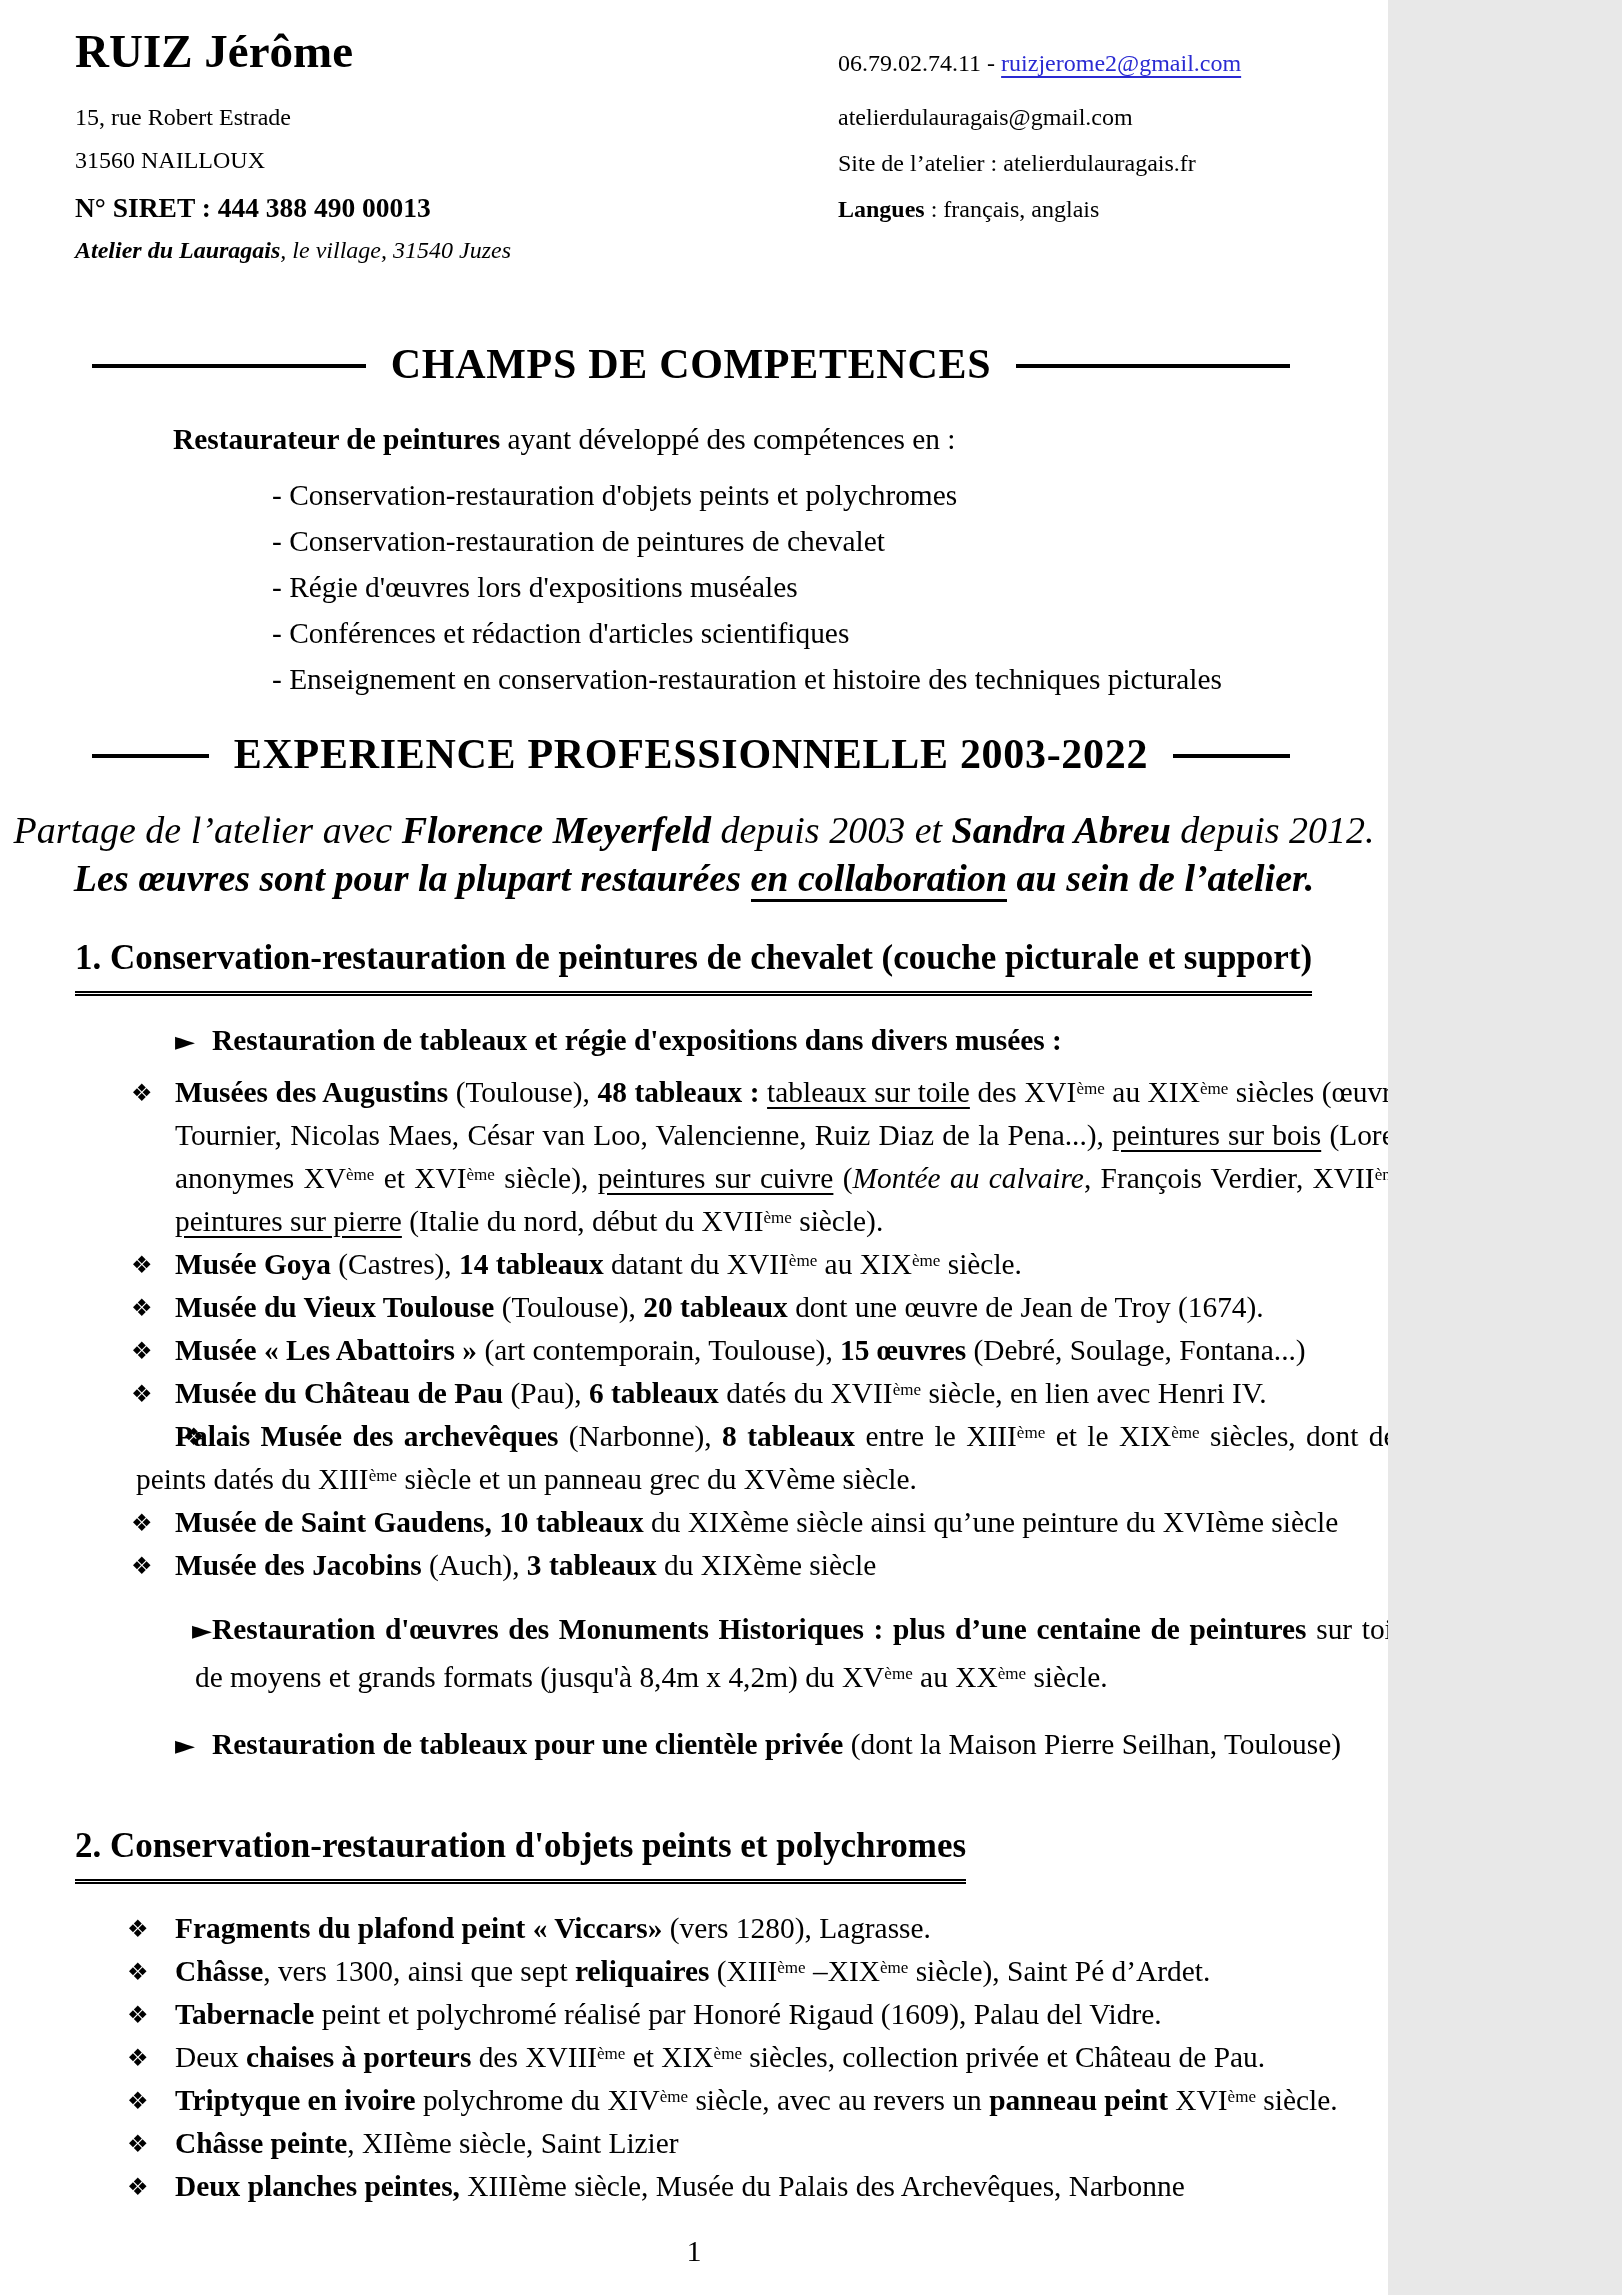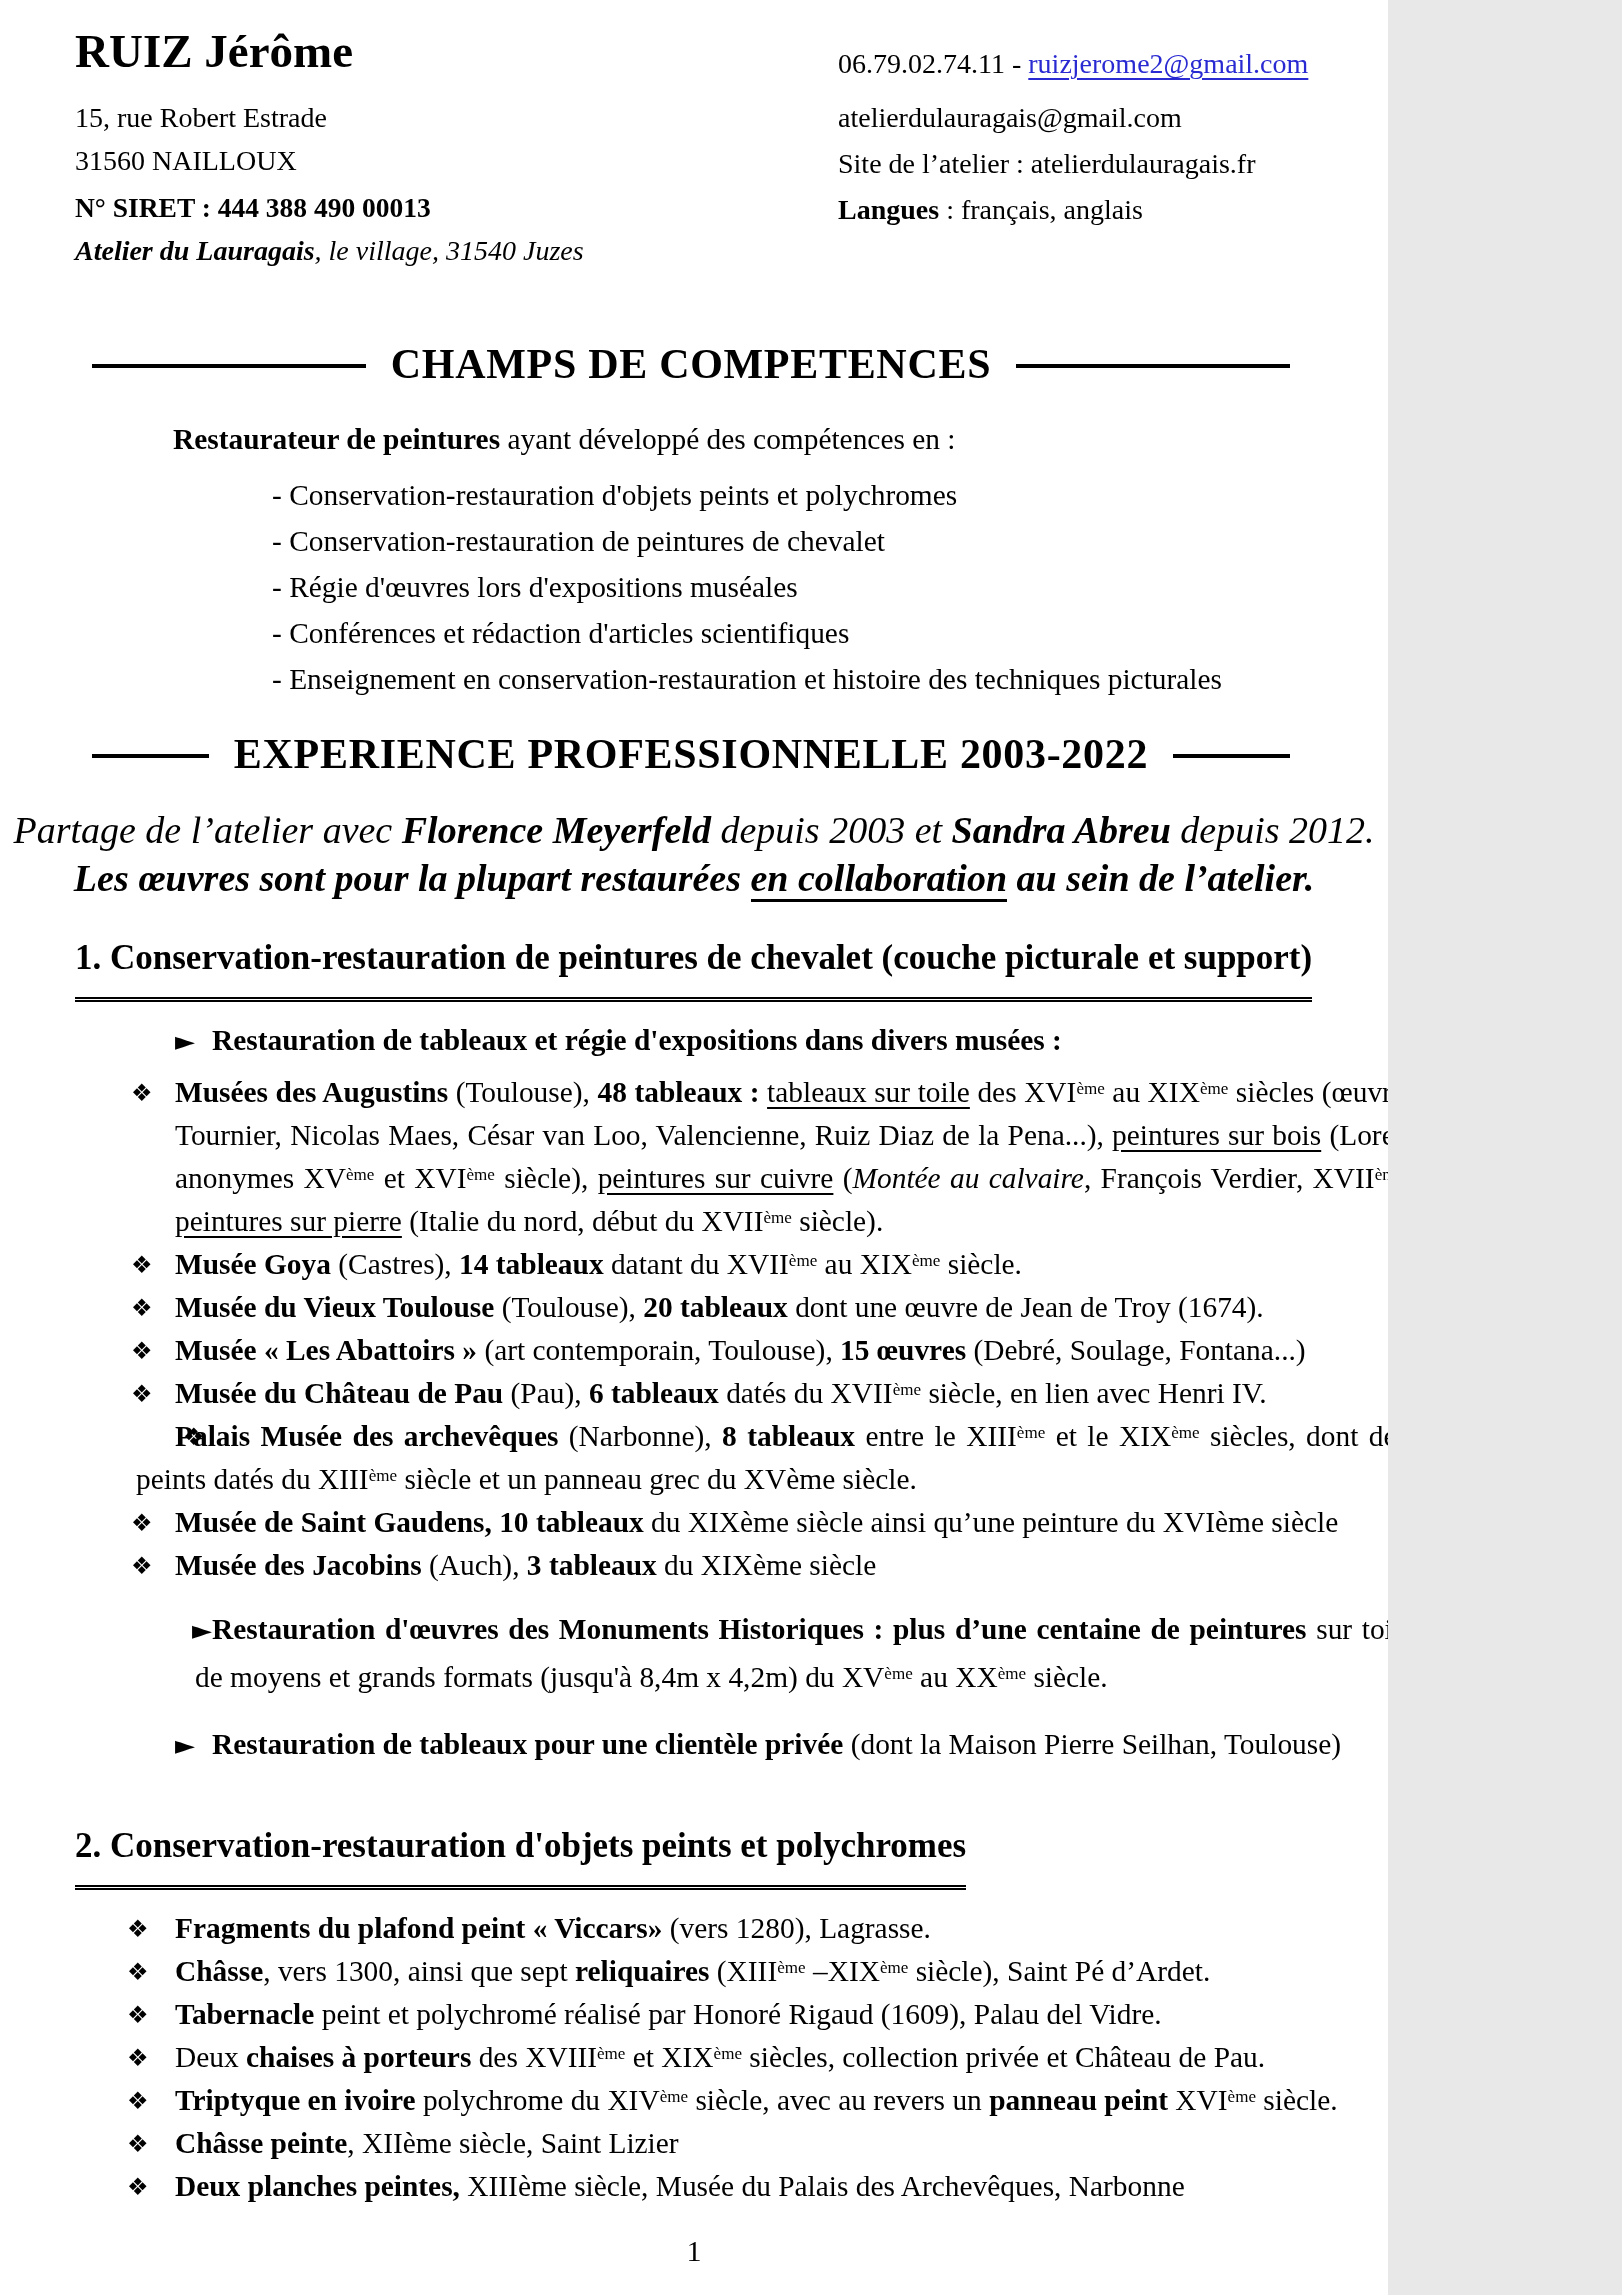--- a/index.html
+++ b/index.html
@@ -11,24 +11,24 @@
     font-size:29.4px;line-height:43px;color:#000;
     overflow:hidden;
   }
   .abs{position:absolute;}
   .b{font-weight:bold;}
   .it{font-style:italic;}
   .u{text-decoration:underline;text-decoration-thickness:2px;text-underline-offset:4.6px;}
   .tu{border-bottom:3.9px solid #000;}
   .link{color:#2a2ad2;text-decoration:underline;text-decoration-thickness:2px;text-underline-offset:4.6px;}
   .sup{font-size:0.58em;position:relative;top:-0.45em;line-height:0;}
-  .dbl{border-bottom:5.9px double #000;padding-bottom:20px;}
+  .dbl{border-bottom:5.9px double #000;padding-bottom:14px;}
 
   .name{font-size:47px;font-weight:bold;line-height:55px;}
-  .hline{font-size:28px;line-height:39px;font-family:Liberation Serif, serif;}
+  .hline{font-size:24px;line-height:39px;font-family:Liberation Serif, serif;}
   .siret{font-size:27.5px;font-weight:bold;line-height:39px;}
 
   .hr-title{left:92px;right:98px;display:flex;align-items:center;gap:25px;}
   .hr-text{font-weight:bold;font-size:42px;white-space:nowrap;letter-spacing:0.7px;}
   .rule{flex:1;height:4.6px;background:#000;margin-top:2.6px;}
 
   .center-line{left:0;width:100%;text-align:center;font-size:38px;line-height:43px;}
 
   .sec-head{font-size:35px;font-weight:bold;line-height:46px;white-space:nowrap;}
 

